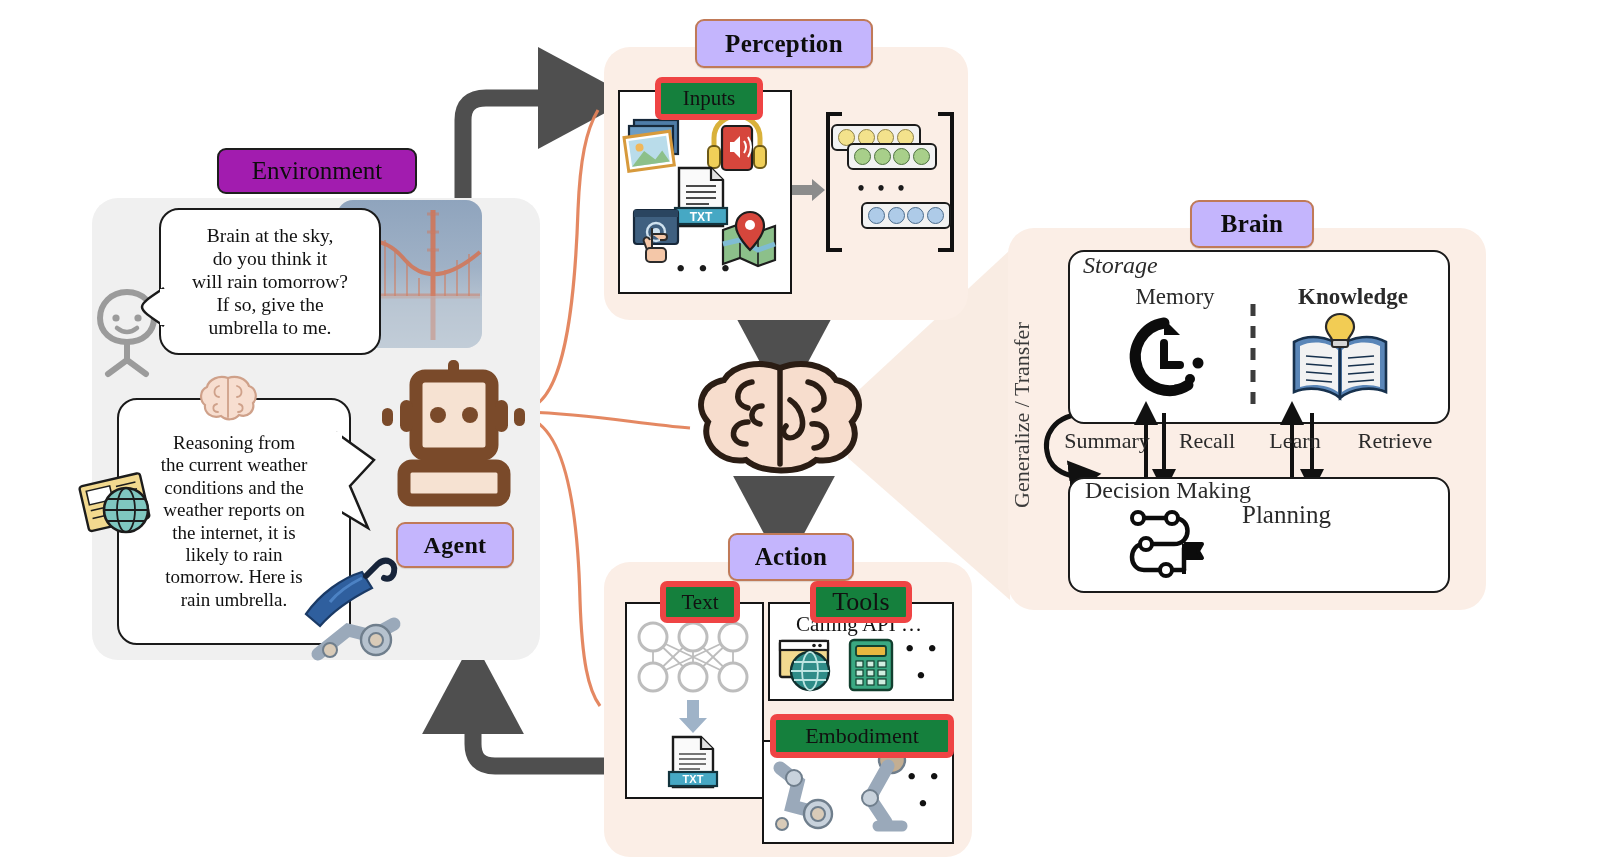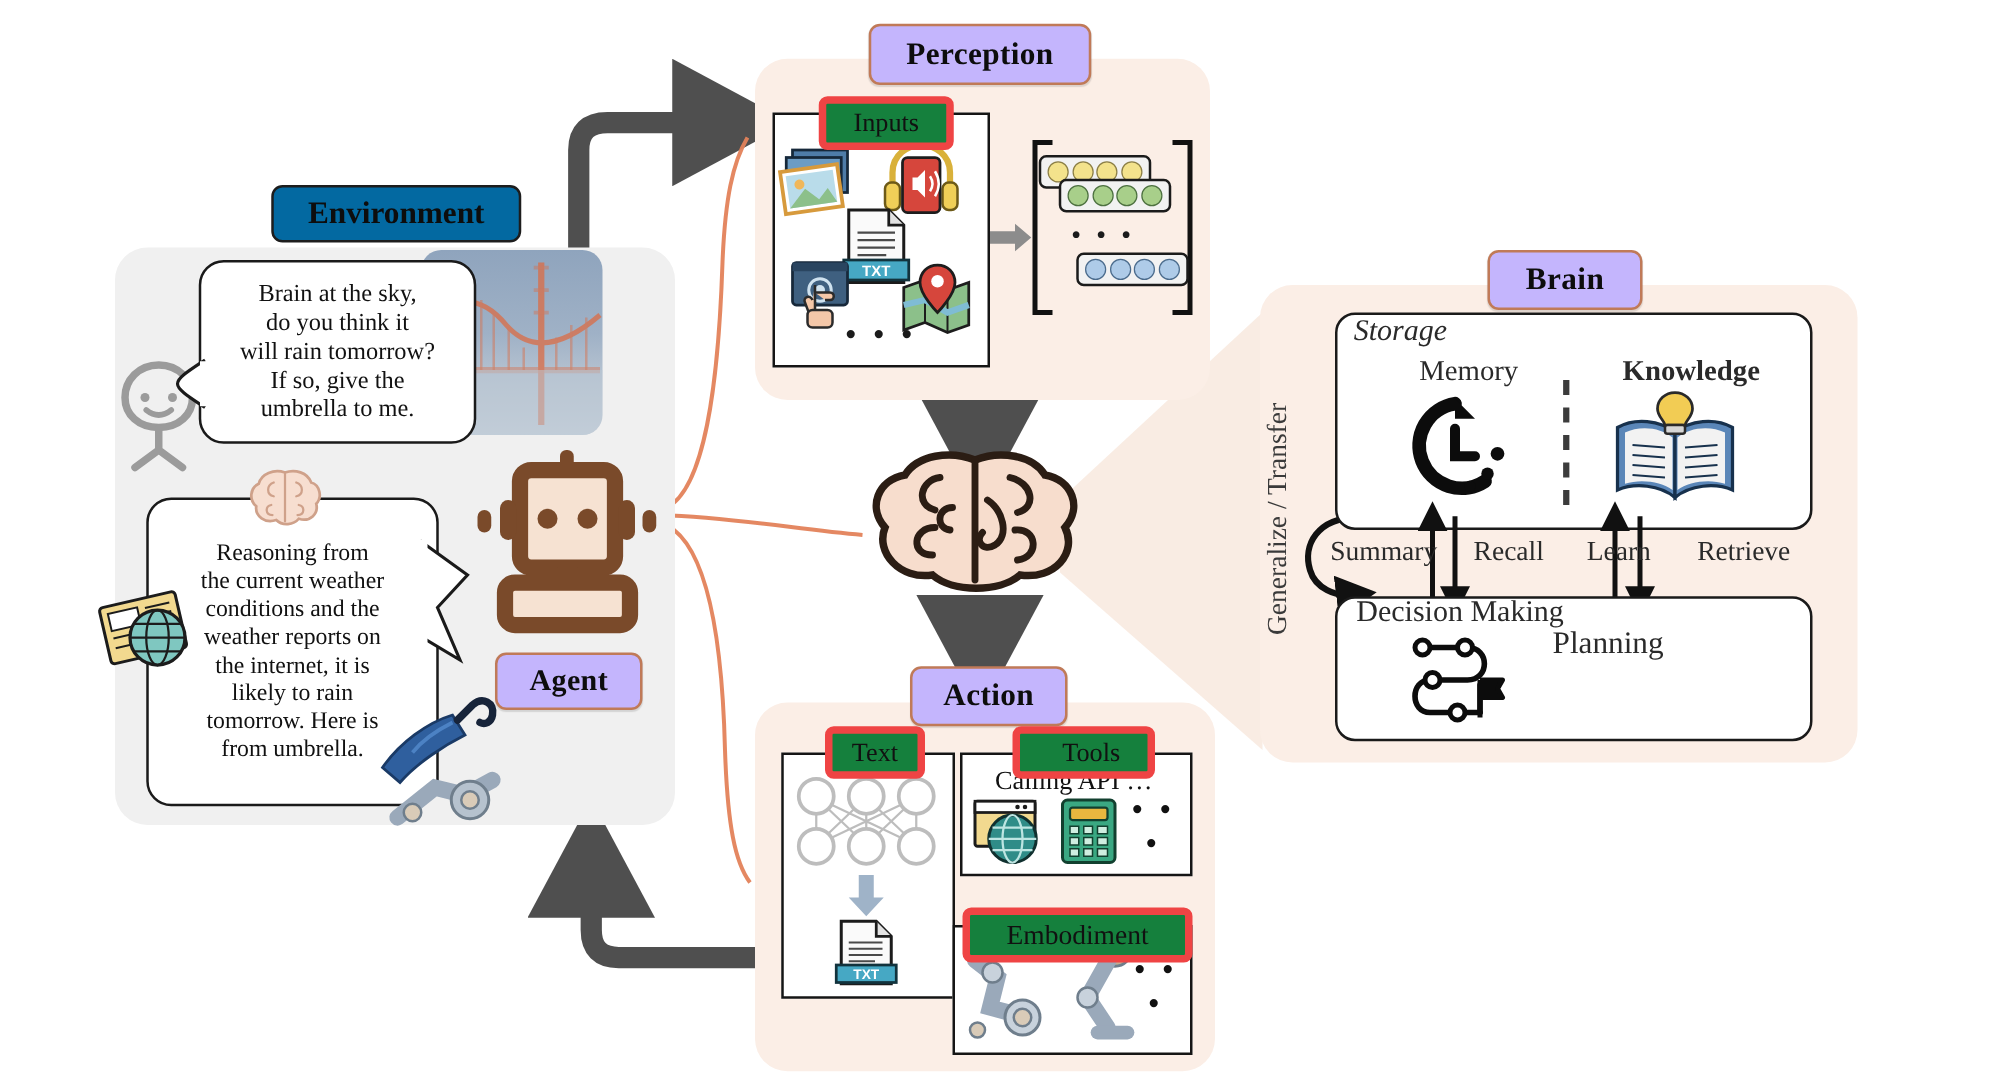--- a/index.html
+++ b/index.html
@@ -10,22 +10,22 @@
   
   .panel-peach{background:#fbeee6;border-radius:26px;}
   .panel-gray{background:#f0f0f0;border-radius:26px;}
 
   
   .badge{background:#c4b5fd;border:2.5px solid #c07a58;border-radius:9px;
          font-weight:bold;display:flex;align-items:center;justify-content:center;
          letter-spacing:.3px;color:#0d0d0d;box-shadow:0 1px 1px rgba(0,0,0,.12);}
 
   
-  .badge-white{background:#0369a1;border:2.5px solid #1d1d1d;border-radius:9px;
-         font-weight:bold;display:flex;align-items:center;justify-content:center;color:#0d0d0d;}
+  .badge-white{background:#a21caf;border:2.5px solid #1d1d1d;border-radius:9px;
+         font-weight:normal;display:flex;align-items:center;justify-content:center;color:#0d0d0d;}
 
   
   .sublabel{background:#15803d;border:6px solid #ef4444;border-radius:7px;
          display:flex;align-items:center;justify-content:center;color:#111;z-index:6;}
 
   
   .box-black{background:#fff;border:2.5px solid #151515;}
   .box-round{background:#fff;border:2.5px solid #1a1a1a;border-radius:18px;}
 
   .ctext{display:flex;align-items:center;justify-content:center;text-align:center;}
@@ -129,21 +129,21 @@
 
 <div class="abs bubble" style="left:117px;top:398px;width:230px;height:243px;font-size:19px;">
   <div>
     <div>Reasoning from</div>
     <div>the current weather</div>
     <div>conditions and the</div>
     <div>weather reports on</div>
     <div>the internet, it is</div>
     <div>likely to rain</div>
     <div>tomorrow. Here is</div>
-    <div>from umbrella.</div>
+    <div>rain umbrella.</div>
   </div>
 
 </div>
 <svg class="abs" style="left:336px;top:424px;width:42px;height:110px;" viewBox="0 0 42 110">
   <path d="M2,10 L38,36 L14,62 L32,104 L2,86 z" fill="#fff" stroke="#1a1a1a" stroke-width="2.5"></path>
   <rect x="0" y="8" width="6" height="84" fill="#fff"></rect>
 </svg>
 
 <svg class="abs" style="left:197px;top:374px;width:62px;height:48px;" viewBox="0 0 62 48">
   <path d="M31,4 C22,1 12,5 10,13 C3,16 2,26 8,31 C7,39 15,45 24,42 C29,47 38,46 42,41
@@ -354,21 +354,21 @@
   <path d="M5,2 L33,2 L45,14 L45,52 L5,52 z" fill="#fafafa" stroke="#1b1b1b" stroke-width="2.4"></path>
   <path d="M33,2 L33,14 L45,14" fill="#e2e2e2" stroke="#1b1b1b" stroke-width="2.2"></path>
   <g stroke="#4a4a4a" stroke-width="1.7">
     <path d="M11,19 L38,19 M11,24 L38,24 M11,29 L38,29 M11,34 L32,34"></path>
   </g>
   <rect x="1" y="37" width="48" height="14" fill="#46a8c4" stroke="#12333d" stroke-width="2.2"></rect>
   <text x="25" y="48" font-family="'Liberation Sans',sans-serif" font-size="11" font-weight="bold" fill="#fff" text-anchor="middle">TXT</text>
 </svg>
 
 <div class="abs box-black" style="left:768px;top:602px;width:182px;height:95px;"></div>
-<div class="abs sublabel" style="left:810px;top:581px;width:90px;height:30px;font-size:21px;padding-left:12px;">
+<div class="abs sublabel" style="left:810px;top:581px;width:90px;height:30px;font-size:26px;">
   <span>Tools</span>
 </div>
 <div class="abs ctext" style="left:770px;top:610px;width:178px;height:28px;font-size:21px;color:#111;">
   <span>Calling API …</span>
 </div>
 
 <svg class="abs" style="left:776px;top:638px;width:62px;height:54px;" viewBox="0 0 62 54">
   <rect x="4" y="3" width="48" height="36" rx="2" fill="#f2d98f" stroke="#1b1b1b" stroke-width="2.4"></rect>
   <rect x="4" y="3" width="48" height="9" fill="#fff" stroke="#1b1b1b" stroke-width="2.2"></rect>
   <circle cx="38" cy="7.5" r="1.8" fill="#1b1b1b"></circle>
@@ -394,21 +394,21 @@
       <rect x="19" y="41" width="7" height="6"></rect>
       <rect x="30" y="41" width="8" height="6"></rect>
   </g>
 </svg>
 
 <div class="abs ctext dots" style="left:898px;top:650px;width:50px;height:24px;font-size:24px;color:#111;">
   <span>• • •</span>
 </div>
 
 <div class="abs box-black" style="left:762px;top:740px;width:188px;height:100px;"></div>
-<div class="abs sublabel" style="left:770px;top:714px;width:172px;height:32px;font-size:22px;margin-top:12px;">
+<div class="abs sublabel" style="left:770px;top:714px;width:172px;height:32px;font-size:22px;">
   <span>Embodiment</span>
 </div>
 
 <svg class="abs" style="left:772px;top:752px;width:86px;height:80px;" viewBox="0 0 86 80">
   <path d="M8,16 L26,30 L20,54 L50,62" fill="none" stroke="#9aa9ba" stroke-width="13" stroke-linecap="round"></path>
   <circle cx="22" cy="26" r="8" fill="#c8d2dc" stroke="#6f7e8c" stroke-width="2"></circle>
   <circle cx="46" cy="62" r="14" fill="#c8d2dc" stroke="#6f7e8c" stroke-width="2.4"></circle>
   <circle cx="46" cy="62" r="7" fill="#d9cbb8" stroke="#6f7e8c" stroke-width="2"></circle>
   <circle cx="10" cy="72" r="6" fill="#d9cbb8" stroke="#6f7e8c" stroke-width="2"></circle>
 </svg>

